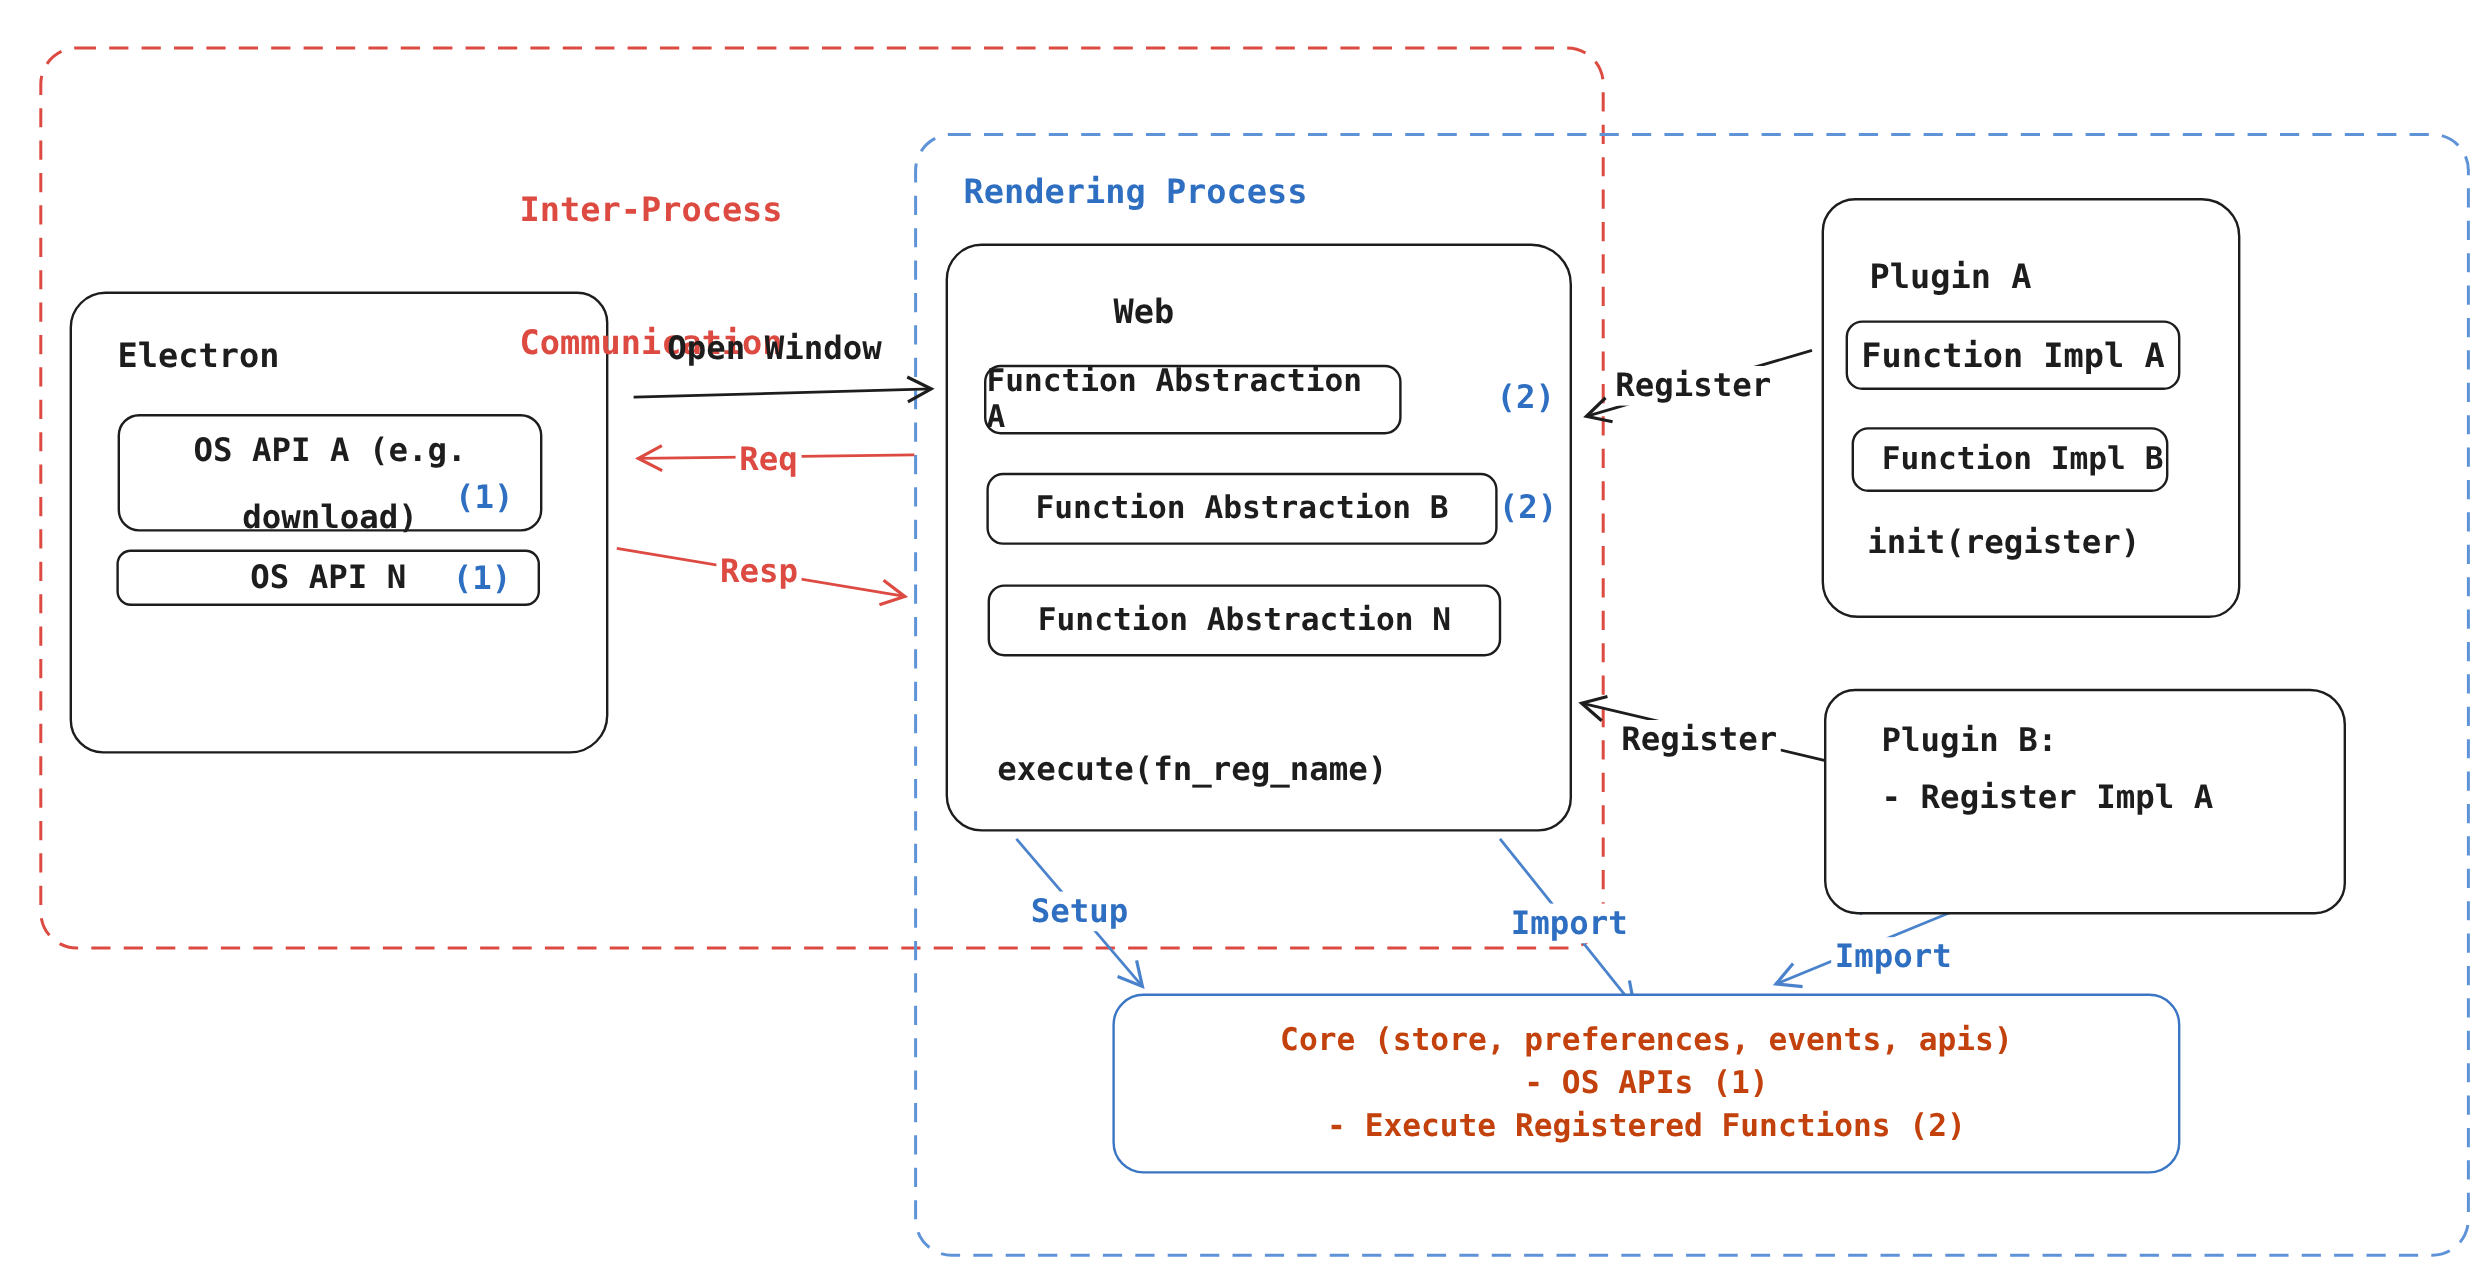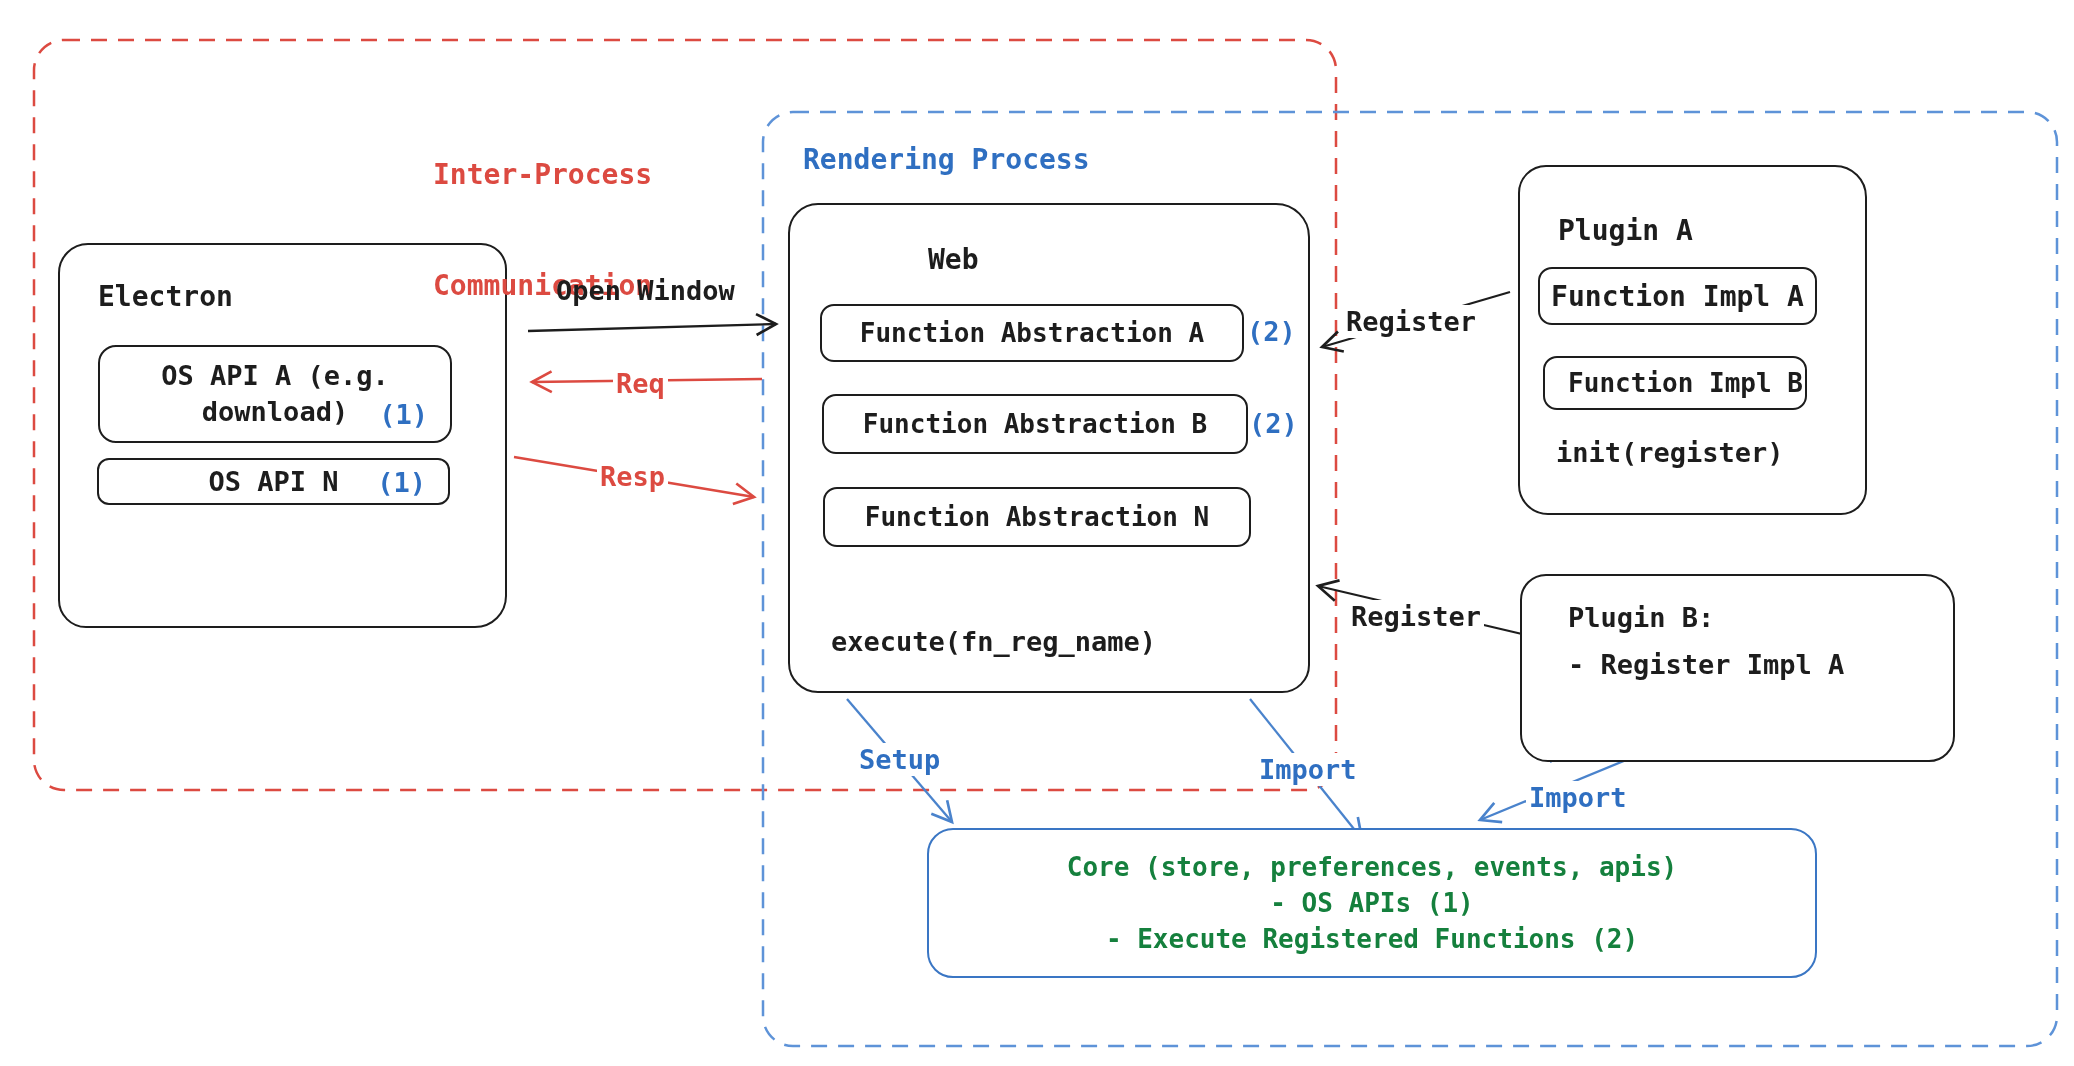--- a/index.html
+++ b/index.html
@@ -23,51 +23,51 @@
   .col-flex{display:flex;flex-direction:column;align-items:center;justify-content:center;}
 
   
   .ipc-title{left:430px;top:82px;font-size:28px;line-height:37px;}
   .rp-title{left:800px;top:143px;}
 
   
   .electron-box{left:58px;top:243px;width:449px;height:385px;border-radius:30px 26px 32px 28px;}
   .electron-title{left:95px;top:280px;}
   .api-a-box{left:98px;top:345px;width:354px;height:98px;border-radius:18px;border-width:2.2px;}
-  .api-a-box .line{font-size:27px;line-height:36px;text-align:right;}
+  .api-a-box .line{font-size:27px;line-height:36px;text-align:right;margin-top:20px;}
   .api-n-box{left:97px;top:458px;width:353px;height:47px;border-radius:12px;border-width:2.2px;font-size:27px;}
   .badge-abs{position:absolute;font-size:27px;color:#2f6fc1;}
   .api-a-badge{right:22px;top:52px;}
   .api-n-badge{right:22px;top:7px;}
 
   
   .web-box{left:788px;top:203px;width:522px;height:490px;border-radius:30px 34px 28px 30px;}
   .web-title{left:925px;top:243px;}
-  .fa-a-box{left:820px;top:304px;width:424px;height:58px;border-radius:14px;border-width:2.2px;font-size:26px;}
+  .fa-a-box{left:820px;top:304px;width:348px;height:58px;border-radius:14px;border-width:2.2px;font-size:26px;}
   .fa-b-box{left:822px;top:394px;width:426px;height:60px;border-radius:14px;border-width:2.2px;font-size:26px;}
   .fa-n-box{left:823px;top:487px;width:428px;height:60px;border-radius:14px;border-width:2.2px;font-size:26px;}
   .fa-a-badge{left:1247px;top:316px;}
   .fa-b-badge{left:1249px;top:408px;}
   .fa-badge{position:absolute;z-index:3;font-size:27px;color:#2f6fc1;}
   .execute-lbl{left:828px;top:593px;margin-top:32px;}
 
   
   .plugin-a-box{left:1518px;top:165px;width:349px;height:350px;border-radius:28px 32px 26px 30px;}
   .plugin-a-title{left:1555px;top:214px;}
   .impl-a-box{left:1538px;top:267px;width:279px;height:58px;border-radius:14px;border-width:2.2px;font-size:28px;}
   .impl-b-box{left:1543px;top:356px;width:264px;height:54px;border-radius:14px;border-width:2.2px;font-size:26px;padding-left:21px;}
   .init-lbl{left:1553px;top:436px;}
 
   
   .plugin-b-box{left:1520px;top:574px;width:435px;height:188px;border-radius:26px 30px 26px 28px;
     padding:18px 0 0 46px;font-size:27px;line-height:47px;}
 
   
   .core-box{left:927px;top:828px;width:890px;height:150px;border-radius:26px;
-    border-color:#3a76c4;color:#15803d;font-size:26px;line-height:36px;text-align:center;}
+    border-color:#3a76c4;color:#c2410c;font-size:26px;line-height:36px;text-align:center;}
 
   
   .open-window-lbl{left:553px;top:274px;}
   .req-lbl{left:613px;top:367px;}
   .resp-lbl{left:597px;top:460px;}
   .register-top-lbl{left:1343px;top:305px;}
   .register-bottom-lbl{left:1348px;top:600px;}
   .setup-lbl{left:856px;top:743px;}
   .import-mid-lbl{left:1256px;top:753px;}
   .import-right-lbl{left:1526px;top:781px;}

